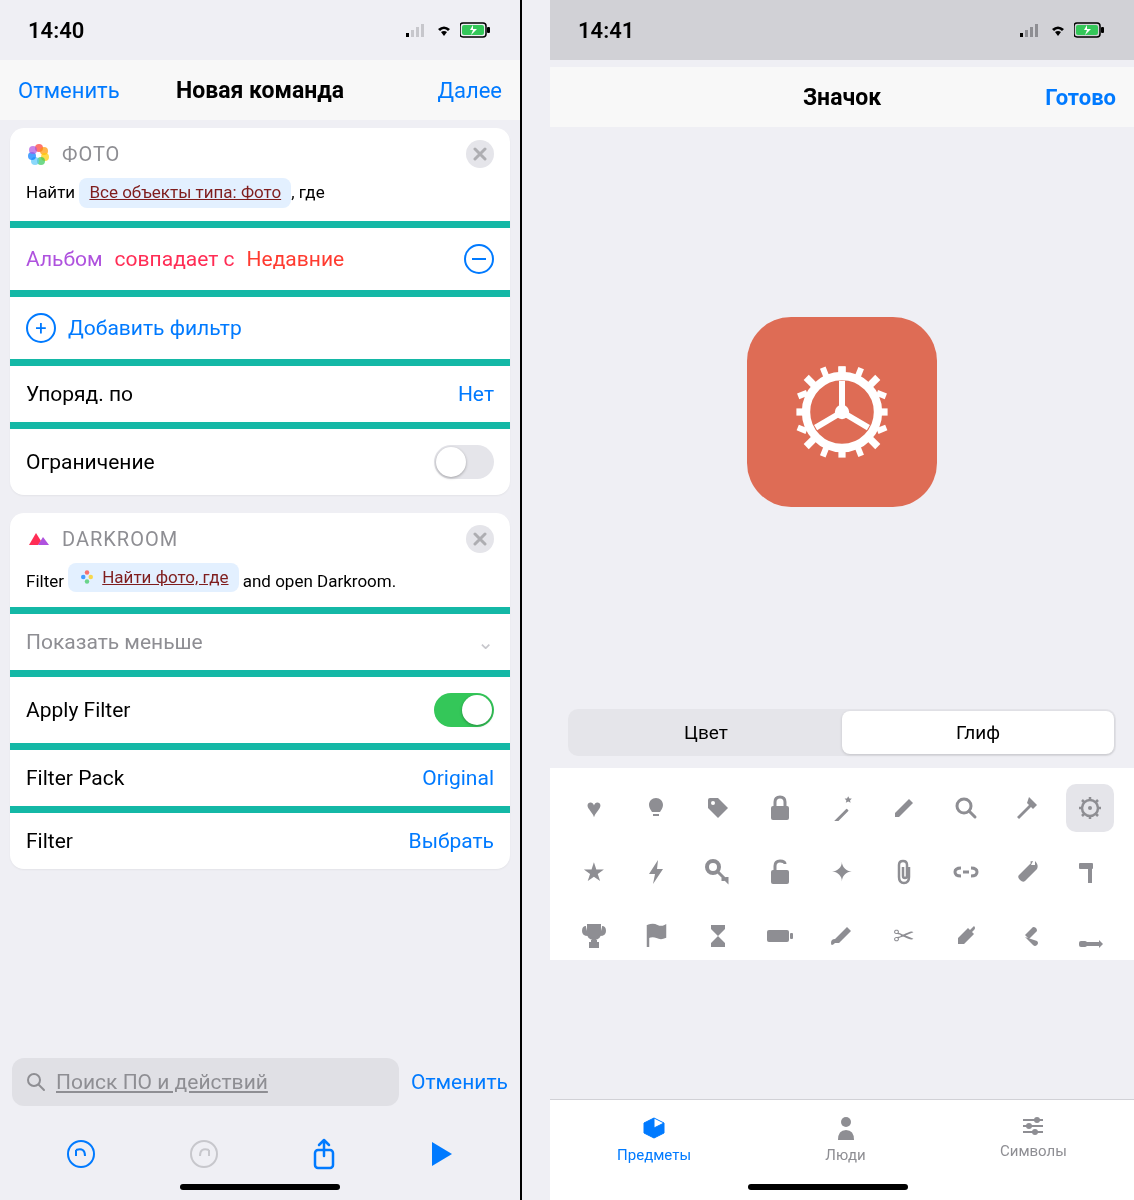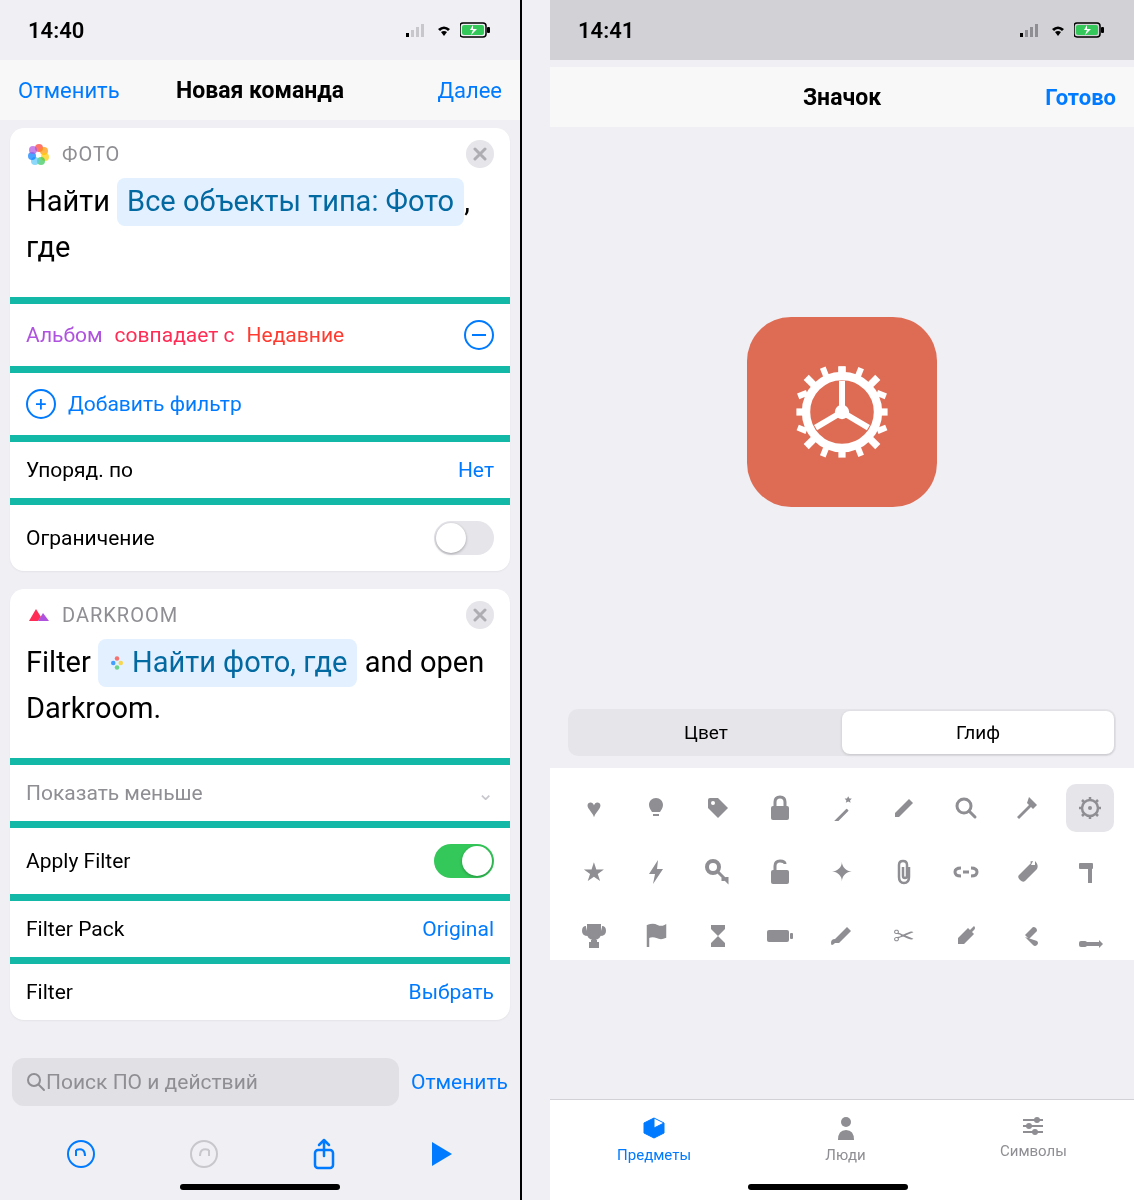--- a/index.html
+++ b/index.html
@@ -12,36 +12,36 @@
 .nav{height:60px;display:flex;align-items:center;justify-content:space-between;padding:0 18px;background:#f8f8f8;}
 .nav .title{font-size:23px;font-weight:700;color:#000;position:absolute;left:50%;transform:translateX(-50%);}
 .nav .btn{font-size:22px;color:#007aff;font-weight:400;}
 .nav .btn.bold{font-weight:700;}
 .content{flex:1;overflow:hidden;padding:8px 10px 0;}
 .card{background:#fff;border-radius:14px;margin-bottom:18px;box-shadow:0 1px 2px rgba(0,0,0,0.05);}
 .card-head{display:flex;align-items:center;padding:12px 16px 4px;gap:10px;}
 .card-head .appicon{width:26px;height:26px;border-radius:6px;display:flex;align-items:center;justify-content:center;font-size:18px;}
 .card-head .appname{color:#8e8e93;font-size:20px;letter-spacing:1px;}
 .card-head .close{margin-left:auto;width:28px;height:28px;border-radius:50%;background:#e5e5ea;display:flex;align-items:center;justify-content:center;color:#c7c7cc;font-size:18px;}
-.card-body{padding:6px 16px 28px;font-size:29px;color:#000;line-height:1.5;}
-.token{background:#e3f0ff;color:#0369a1;border-radius:8px;padding:2px 10px;display:inline-flex;align-items:center;gap:6px;}
+.card-body{padding:6px 16px 13px;font-size:17px;color:#000;line-height:1.5;}
+.token{background:#e3f0ff;color:#7f1d1d;border-radius:8px;padding:2px 10px;display:inline-flex;align-items:center;gap:6px;text-decoration:underline;}
 .row{display:flex;align-items:center;justify-content:space-between;padding:16px 16px;border-top:7px solid #14b8a6;font-size:21px;}
 .row .left-group{display:flex;align-items:center;gap:12px;}
 .link-blue{color:#007aff;}
 .text-purple{color:#af52de;}
 .text-pink{color:#ff2d55;}
 .text-gray{color:#8e8e93;}
 .circle-btn{width:30px;height:30px;border-radius:50%;border:2px solid #007aff;display:flex;align-items:center;justify-content:center;color:#007aff;font-size:20px;}
 .circle-minus{width:30px;height:30px;border-radius:50%;border:2px solid #007aff;display:flex;align-items:center;justify-content:center;color:#007aff;}
 .toggle{width:60px;height:34px;border-radius:17px;background:#e5e5ea;position:relative;}
 .toggle .knob{width:30px;height:30px;border-radius:50%;background:#fff;position:absolute;top:2px;left:2px;box-shadow:0 1px 3px rgba(0,0,0,0.3);}
 .toggle.on{background:#34c759;}
 .toggle.on .knob{left:28px;}
 .search-bar{display:flex;gap:12px;padding:14px 12px;align-items:center;}
-.search-input{flex:1;background:#e0e0e5;border-radius:12px;padding:12px 14px;display:flex;align-items:center;color:#8e8e93;font-size:21px;}
+.search-input{flex:1;background:#e0e0e5;border-radius:12px;padding:12px 14px;display:flex;align-items:center;gap:10px;color:#8e8e93;font-size:21px;text-decoration:underline;}
 .bottom-toolbar{display:flex;justify-content:space-around;align-items:center;padding:18px 20px 30px;}
 .bottom-toolbar .tbtn{color:#007aff;font-size:26px;}
 .bottom-toolbar .tbtn.disabled{color:#c7c7cc;}
 .home-ind{position:absolute;bottom:10px;left:50%;transform:translateX(-50%);width:160px;height:6px;background:#000;border-radius:3px;}
 
 .right .nav{background:#f8f8f8;border-bottom:none;position:relative;margin-top:7px;}
 .right .content{padding:0;display:flex;flex-direction:column;background:#efeff4;}
 .preview{flex:0 0 570px;display:flex;align-items:center;justify-content:center;background:#efeff4;}
 .icon-preview{width:190px;height:190px;border-radius:44px;background:#de6c55;display:flex;align-items:center;justify-content:center;}
 .seg-wrap{padding:12px 18px;}

